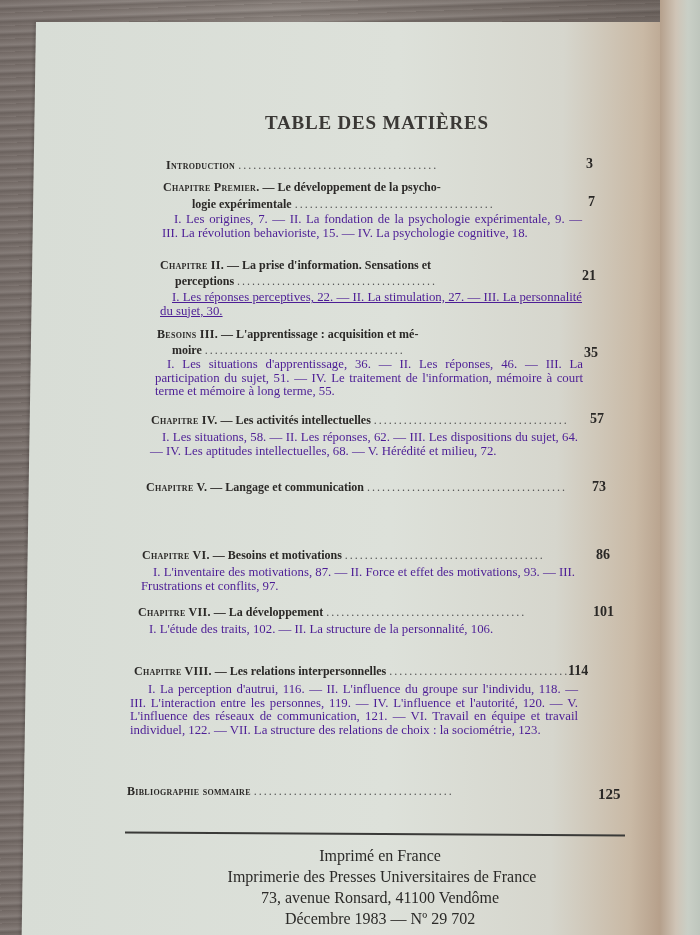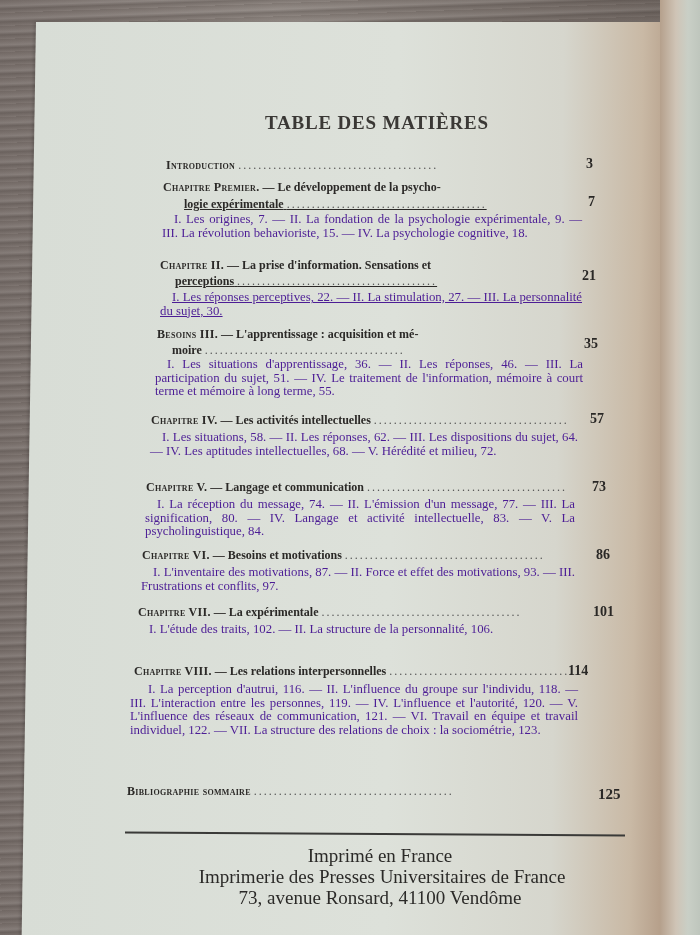--- a/index.html
+++ b/index.html
@@ -30,90 +30,89 @@
     position:absolute; left:265px; top:76px; font-size:19px; letter-spacing:0.8px;
     font-weight:bold; color:#3a3835;
   }
   .entry { position:absolute; font-size:12px; line-height:16px; color:#2b2927; }
   .head { font-weight:bold; }
   .sc { font-variant:small-caps; font-weight:bold; letter-spacing:0.3px; }
   .dots { letter-spacing:2px; color:#555; font-weight:normal; }
   .pg { position:absolute; font-weight:bold; font-size:14px; color:#2a2826; }
   .sub { position:absolute; font-size:12.8px; line-height:13.5px; color:#4c1d95; text-align:justify; }
   .rule { position:absolute; height:2px; background:#3a3a38; }
-  .imprint { position:absolute; left:180px; width:400px; text-align:center; font-size:19px; line-height:20px; color:#2b2a28; }
+  .imprint { position:absolute; left:180px; width:400px; text-align:center; font-size:16px; line-height:20px; color:#2b2a28; }
 </style>
 </head>
 <body>
 
 <div class="page"></div>
 <div class="page-right-edge"></div>
 
 <div class="content">
   <div class="title">TABLE DES MATIÈRES</div>
 
   <div class="entry" style="left:166px; top:121px; width:414px; white-space:nowrap; overflow:hidden;">
     <span class="sc">Introduction</span>
     <span class="dots">........................................</span>
   </div>
   <div class="pg" style="left:586px; top:120px;">3</div>
 
   <div class="entry head" style="left:163px; top:143px; width:420px; white-space:nowrap;">
     <span class="sc">Chapitre Premier.</span><span> — Le développement de la psycho-</span>
   </div>
-  <div class="entry head" style="left:184px; top:160px; width:404px; white-space:nowrap; overflow:hidden;text-decoration:underline;">
+  <div class="entry head" style="left:192px; top:160px; width:404px; white-space:nowrap; overflow:hidden;">
     <span>logie expérimentale</span>
     <span class="dots">........................................</span>
   </div>
   <div class="pg" style="left:588px; top:158px;">7</div>
   <div class="sub" style="left:162px; top:177px; width:420px; text-indent:12px;">I. Les origines, 7. — II. La fondation de la psychologie expérimentale, 9. — III. La révolution behavioriste, 15. — IV. La psychologie cognitive, 18.</div>
 
   <div class="entry head" style="left:160px; top:221px; width:424px; white-space:nowrap;font-family:Liberation Serif, serif;">
     <span class="sc">Chapitre II.</span><span> — La prise d'information. Sensations et</span>
   </div>
-  <div class="entry head" style="left:175px; top:237px; width:404px; white-space:nowrap; overflow:hidden;text-decoration:underline;">
+  <div class="entry head" style="left:175px; top:237px; width:404px; white-space:nowrap; overflow:hidden;">
     <span>perceptions</span>
     <span class="dots">........................................</span>
   </div>
   <div class="pg" style="left:582px; top:232px;">21</div>
   <div class="sub" style="left:160px; top:255px; width:422px; text-indent:12px;text-decoration:underline;">I. Les réponses perceptives, 22. — II. La stimulation, 27. — III. La personnalité du sujet, 30.</div>
 
   <div class="entry head" style="left:157px; top:290px; width:428px; white-space:nowrap;">
     <span class="sc">Besoins III.</span><span> — L'apprentissage : acquisition et mé-</span>
   </div>
   <div class="entry head" style="left:172px; top:306px; width:410px; white-space:nowrap; overflow:hidden;">
     <span>moire</span>
     <span class="dots">........................................</span>
   </div>
-  <div class="pg" style="left:584px; top:300px;text-align:center;">35</div>
+  <div class="pg" style="left:584px; top:309px;text-align:center;">35</div>
   <div class="sub" style="left:155px; top:322px; width:428px; text-indent:12px;">I. Les situations d'apprentissage, 36. — II. Les réponses, 46. — III. La participation du sujet, 51. — IV. Le traitement de l'information, mémoire à court terme et mémoire à long terme, 55.</div>
 
   <div class="entry head" style="left:151px; top:376px; width:416px; white-space:nowrap; overflow:hidden;">
     <span class="sc">Chapitre IV.</span><span> — Les activités intellectuelles</span>
     <span class="dots">........................................</span>
   </div>
   <div class="pg" style="left:590px; top:375px;">57</div>
   <div class="sub" style="left:150px; top:395px; width:428px; text-indent:12px;">I. Les situations, 58. — II. Les réponses, 62. — III. Les dispositions du sujet, 64. — IV. Les aptitudes intellectuelles, 68. — V. Hérédité et milieu, 72.</div>
 
   <div class="entry head" style="left:146px; top:443px; width:422px; white-space:nowrap; overflow:hidden;">
     <span class="sc">Chapitre V.</span><span> — Langage et communication</span>
     <span class="dots">........................................</span>
   </div>
   <div class="pg" style="left:592px; top:443px;">73</div>
-  <div class="sub" style="left:145px; top:462px; width:430px; text-indent:12px;">I. La réception du message, 74. — II. L'émission d'un message, 77. — III. La signification, 80. — IV. Langage et activité intellectuelle, 83. — V. La psycholinguistique, 84.</div>
 
   <div class="entry head" style="left:142px; top:511px; width:428px; white-space:nowrap; overflow:hidden;">
     <span class="sc">Chapitre VI.</span><span> — Besoins et motivations</span>
     <span class="dots">........................................</span>
   </div>
   <div class="pg" style="left:596px; top:511px;">86</div>
   <div class="sub" style="left:141px; top:530px; width:434px; text-indent:12px;">I. L'inventaire des motivations, 87. — II. Force et effet des motivations, 93. — III. Frustrations et conflits, 97.</div>
 
   <div class="entry head" style="left:138px; top:568px; width:434px; white-space:nowrap; overflow:hidden;">
-    <span class="sc">Chapitre VII.</span><span> — La expérimentale</span>
+    <span class="sc">Chapitre VII.</span><span> — La développement</span>
     <span class="dots">........................................</span>
   </div>
   <div class="pg" style="left:593px; top:568px;">101</div>
   <div class="sub" style="left:137px; top:587px; width:440px; text-indent:12px;">I. L'étude des traits, 102. — II. La structure de la personnalité, 106.</div>
 
   <div class="entry head" style="left:134px; top:627px; width:440px; white-space:nowrap; overflow:hidden;">
     <span class="sc">Chapitre VIII.</span><span> — Les relations interpersonnelles</span>
     <span class="dots">........................................</span>
   </div>
   <div class="pg" style="left:568px; top:627px;">114</div>
@@ -123,13 +122,14 @@
     <span class="sc">Bibliographie sommaire</span>
     <span class="dots">........................................</span>
   </div>
   <div class="pg" style="left:598px; top:750px; font-size:15px;">125</div>
 
   <div class="rule" style="left:125px; top:797px; width:500px; transform:rotate(0.35deg);"></div>
 
   <div class="imprint" style="top:810px;">Imprimé en France</div>
   <div class="imprint" style="top:831px; left:172px; width:420px;">Imprimerie des Presses Universitaires de France</div>
   <div class="imprint" style="top:852px;">73, avenue Ronsard, 41100 Vendôme</div>
+  <div class="imprint" style="top:873px;">Décembre 1983 — Nº 29 702</div>
 </div>
 
 </body></html>

